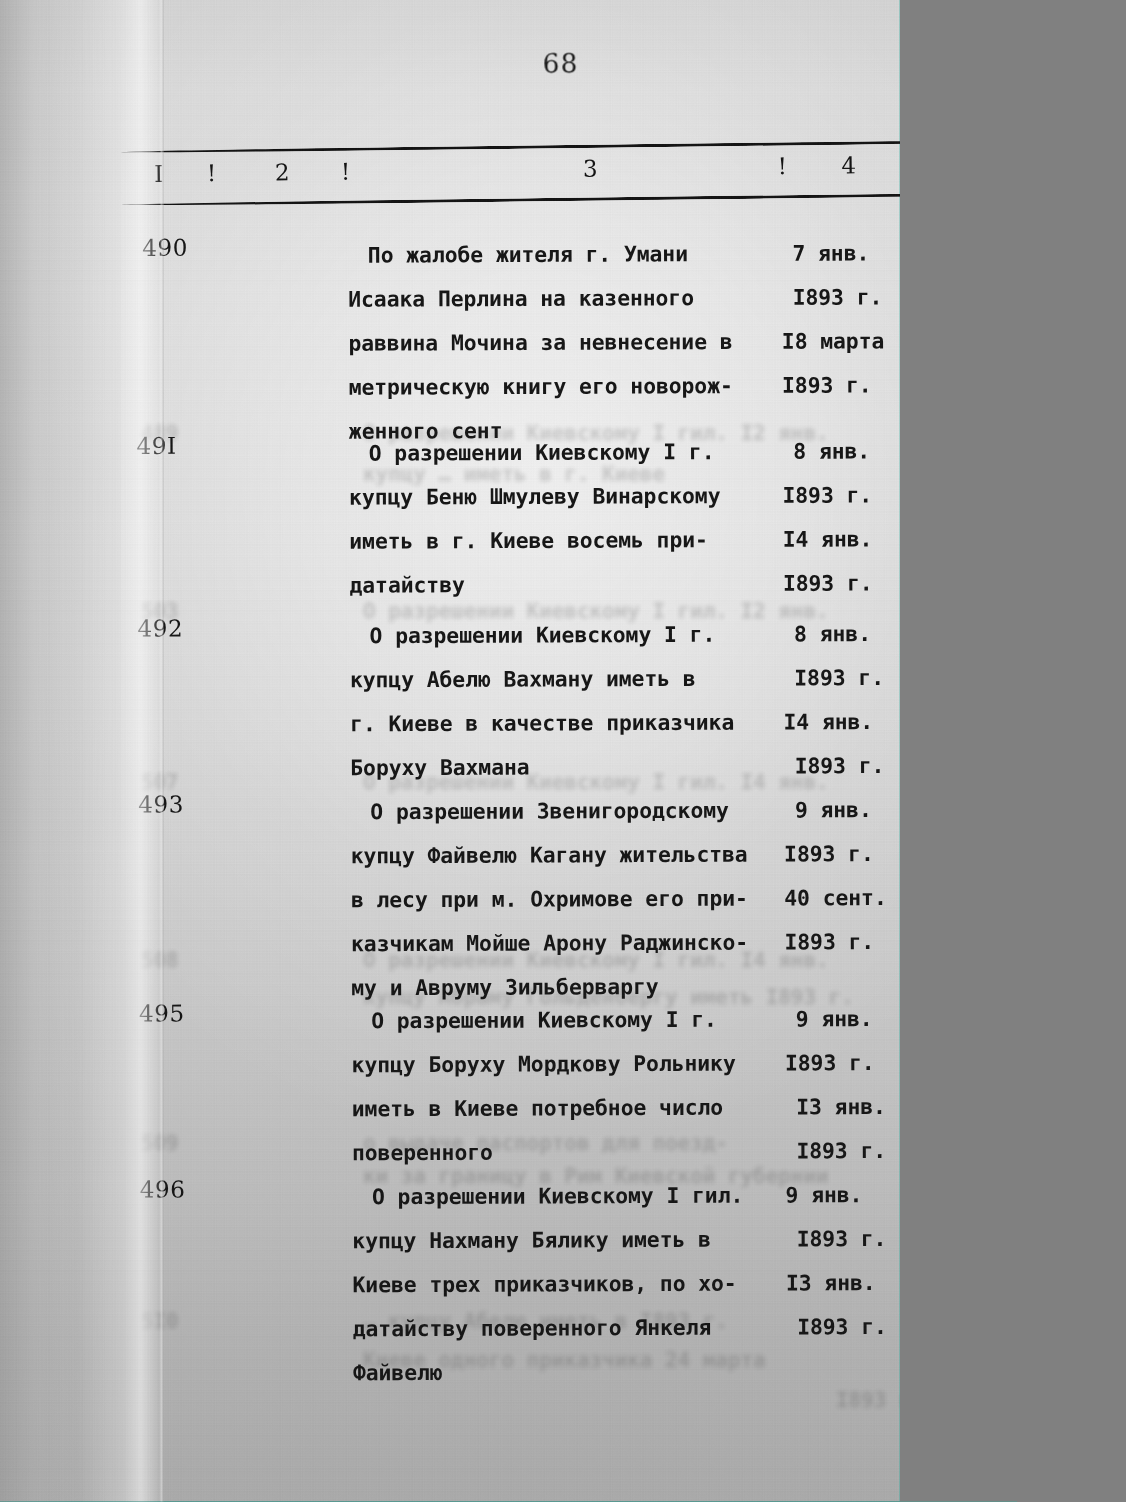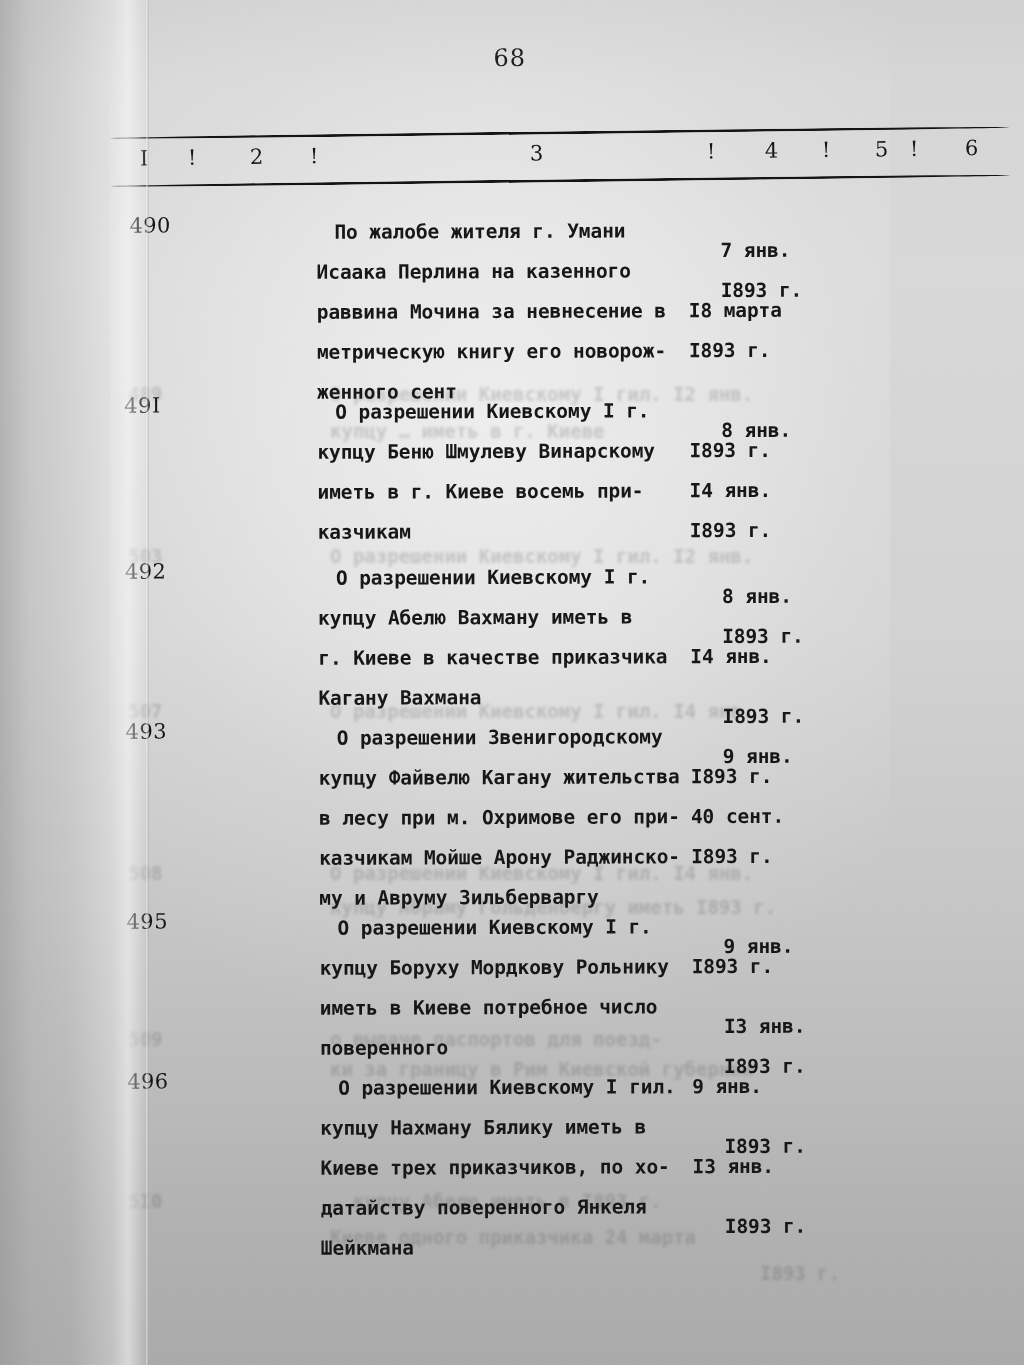--- a/index.html
+++ b/index.html
@@ -3,21 +3,21 @@
 <meta charset="utf-8">
 <style>
   html, body {
     margin: 0;
     padding: 0;
     background: #808080;
   }
 
   #page {
     position: relative;
-    width: 1024px;
+    width: 818px;
     height: 1365px;
     overflow: hidden;
     background: #14b8a6;
     font-family: "DejaVu Sans Mono", "Liberation Mono", monospace;
   }
 
   
   .paper-base {
     position: absolute;
     inset: 0;
@@ -197,22 +197,22 @@
     left: 394px;
     top: 0;
     font-size: 19.5px;
     line-height: 40px;
     color: #151515;
     white-space: pre;
     font-weight: bold;
     letter-spacing: -0.1px;
   }
   
-  .line-date.tight { left: 372px; }
-  .line-date.pad  { left: 404px; margin-top: 20px; }
+  .line-date.tight { left: 394px; }
+  .line-date.pad  { left: 404px; }
 
   
   #content-skew {
     position: absolute;
     inset: 0;
     transform: rotate(-0.25deg);
     transform-origin: 512px 600px;
   }
 </style>
 </head>
@@ -275,30 +275,30 @@
             <div class="line"><span class="line-desc">метрическую книгу его новорож-</span><span class="line-date tight">I893 г.</span></div>
             <div class="line"><span class="line-desc">женного сент</span></div>
           </div>
         </div>
         <div class="entry" style="top: 392px;">
           <div class="entry-number" style="left: 125px;">49I</div>
           <div class="entry-lines">
             <div class="line"><span class="line-desc indent">О разрешении Киевскому I г.</span><span class="line-date pad">8 янв.</span></div>
             <div class="line"><span class="line-desc">купцу Беню Шмулеву Винарскому</span><span class="line-date tight">I893 г.</span></div>
             <div class="line"><span class="line-desc">иметь в г. Киеве восемь при-</span><span class="line-date tight">I4 янв.</span></div>
-            <div class="line"><span class="line-desc">казчикам</span><span class="line-date tight">I893 г.</span></div>
+            <div class="line"><span class="line-desc">датайству</span><span class="line-date tight">I893 г.</span></div>
           </div>
         </div>
         <div class="entry" style="top: 558px;">
           <div class="entry-number" style="left: 125px;">492</div>
           <div class="entry-lines">
             <div class="line"><span class="line-desc indent">О разрешении Киевскому I г.</span><span class="line-date pad">8 янв.</span></div>
             <div class="line"><span class="line-desc">купцу Абелю Вахману иметь в</span><span class="line-date pad">I893 г.</span></div>
             <div class="line"><span class="line-desc">г. Киеве в качестве приказчика</span><span class="line-date tight">I4 янв.</span></div>
-            <div class="line"><span class="line-desc">Кагану Вахмана</span><span class="line-date pad">I893 г.</span></div>
+            <div class="line"><span class="line-desc">Боруху Вахмана</span><span class="line-date pad">I893 г.</span></div>
           </div>
         </div>
         <div class="entry" style="top: 718px;">
           <div class="entry-number" style="left: 125px;">493</div>
           <div class="entry-lines">
             <div class="line"><span class="line-desc indent">О разрешении Звенигородскому</span><span class="line-date pad">9 янв.</span></div>
             <div class="line"><span class="line-desc">купцу Файвелю Кагану жительства</span><span class="line-date tight">I893 г.</span></div>
             <div class="line"><span class="line-desc">в лесу при м. Охримове его при-</span><span class="line-date tight">40 сент.</span></div>
             <div class="line"><span class="line-desc">казчикам Мойше Арону Раджинско-</span><span class="line-date tight">I893 г.</span></div>
             <div class="line"><span class="line-desc">му и Авруму Зильберваргу</span></div>
@@ -313,21 +313,21 @@
             <div class="line"><span class="line-desc">поверенного</span><span class="line-date pad">I893 г.</span></div>
           </div>
         </div>
         <div class="entry" style="top: 1068px;">
           <div class="entry-number" style="left: 125px;">496</div>
           <div class="entry-lines">
             <div class="line"><span class="line-desc indent">О разрешении Киевскому I гил.</span><span class="line-date tight">9 янв.</span></div>
             <div class="line"><span class="line-desc">купцу Нахману Бялику иметь в</span><span class="line-date pad">I893 г.</span></div>
             <div class="line"><span class="line-desc">Киеве трех приказчиков, по хо-</span><span class="line-date tight">I3 янв.</span></div>
             <div class="line"><span class="line-desc">датайству поверенного Янкеля</span><span class="line-date pad">I893 г.</span></div>
-            <div class="line"><span class="line-desc">Шейкмана</span></div>
+            <div class="line"><span class="line-desc">Файвелю</span></div>
           </div>
         </div>
       </div>
   </div>
 
   <div class="binding-shadow"></div>
   <div class="edge-crease"></div>
   <div class="paper-grain"></div>
 </div>
 

